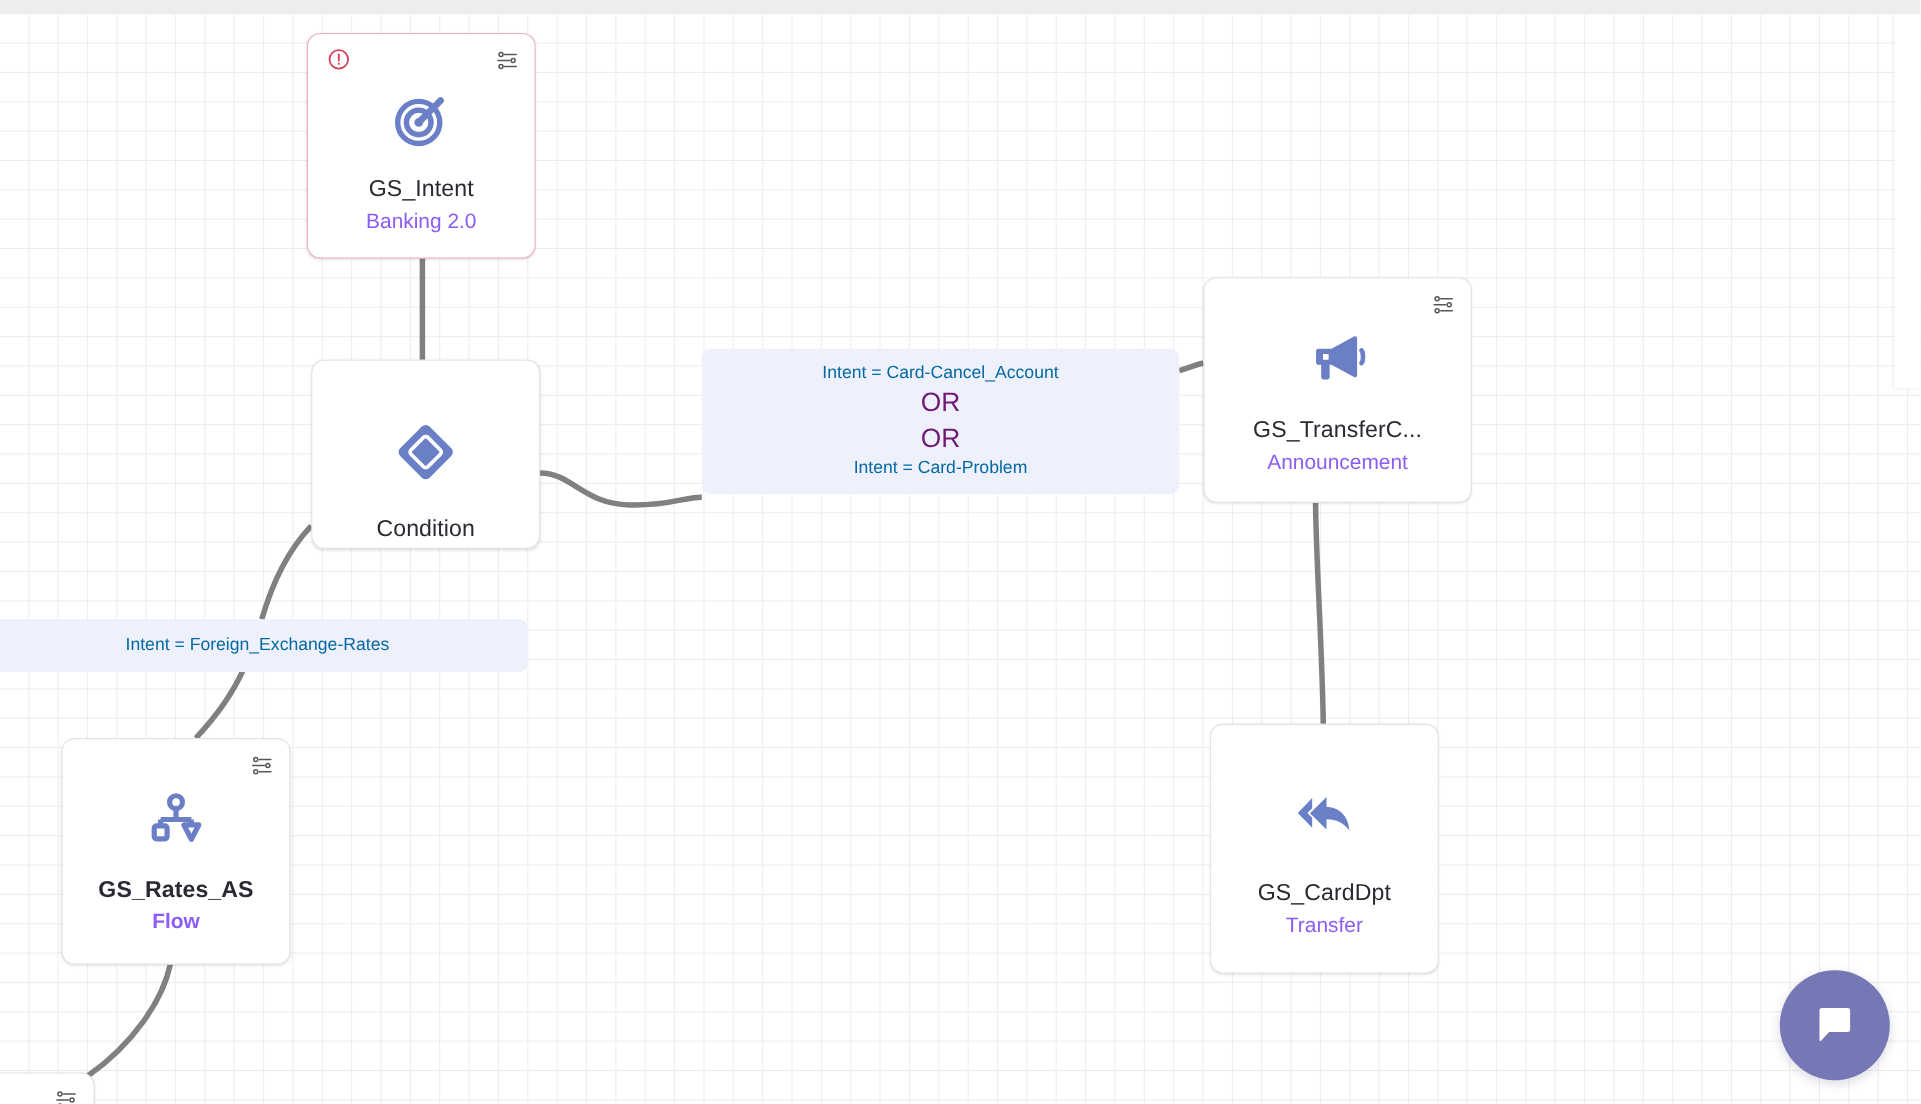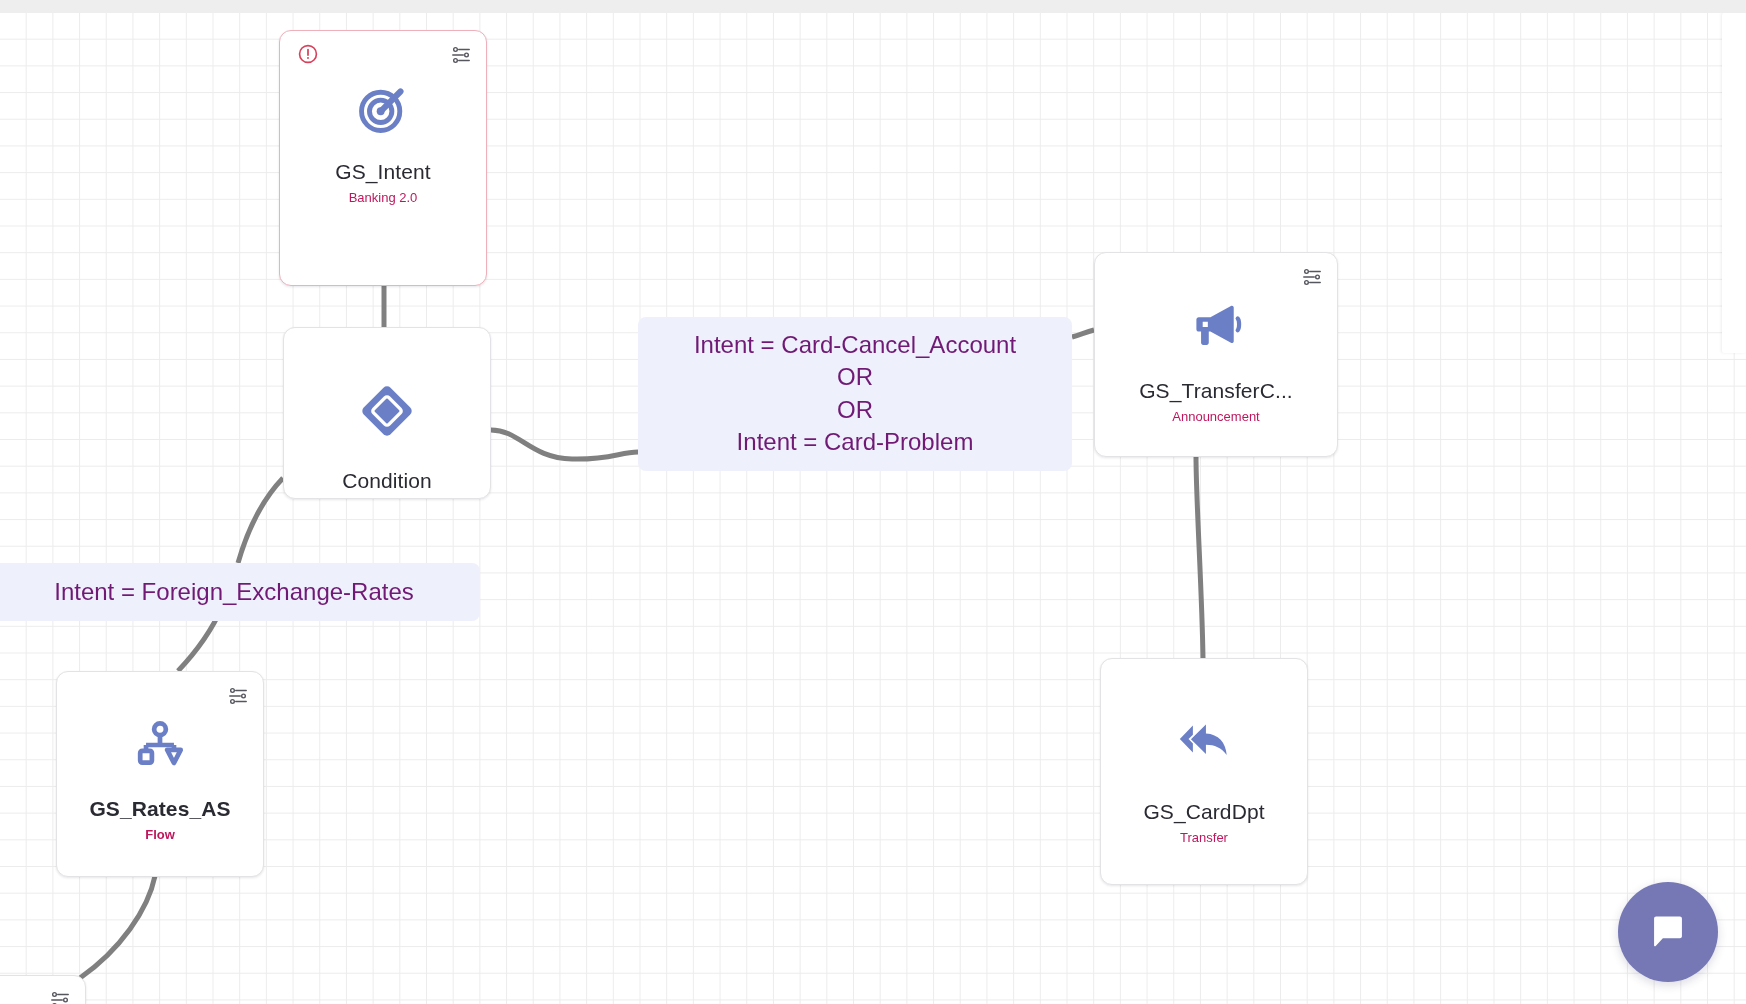--- a/index.html
+++ b/index.html
@@ -112,30 +112,30 @@
     font-size: 21px;
     color: #2a2a33;
     text-align: center;
     line-height: 1.2;
     white-space: nowrap;
     overflow: hidden;
     max-width: 94%;
     letter-spacing: 0.1px;
   }
   .node-subtitle {
-    font-size: 13px;
-    color: #be185d;
+    font-size: 19px;
+    color: #8b5cf6;
     text-align: center;
     line-height: 1.25;
     margin-top: 6px;
     white-space: nowrap;
   }
 
   
-  #node-gs-intent   { left: 279px; top: 30px;  width: 208px; height: 256px; }
+  #node-gs-intent   { left: 279px; top: 30px;  width: 208px; height: 205px; }
   #node-gs-intent .node-icon    { margin-top: 50px; }
   #node-gs-intent .node-title   { margin-top: 22px; }
 
   #node-condition   { left: 283px; top: 327px; width: 208px; height: 172px; }
   #node-condition .node-icon    { margin-top: 56px; }
   #node-condition .node-title   { margin-top: 30px; }
 
   #node-gs-transfer { left: 1094px; top: 252px; width: 244px; height: 205px; }
   #node-gs-transfer .node-icon  { margin-top: 45px; }
   #node-gs-transfer .node-title { margin-top: 24px; }
@@ -160,22 +160,22 @@
   .edge-label {
     position: absolute;
     background: #eef0fc;
     border-radius: 8px;
     padding: 12px 22px;
     z-index: 12;
     text-align: center;
     cursor: pointer;
   }
   .edge-label-line {
-    font-size: 24px;
-    color: #701a75;
+    font-size: 16px;
+    color: #0369a1;
     line-height: 1.35;
     white-space: nowrap;
   }
   .edge-label-or {
     font-size: 24px;
     color: #701a75;
     line-height: 1.35;
   }
 
   #label-card-intents {

